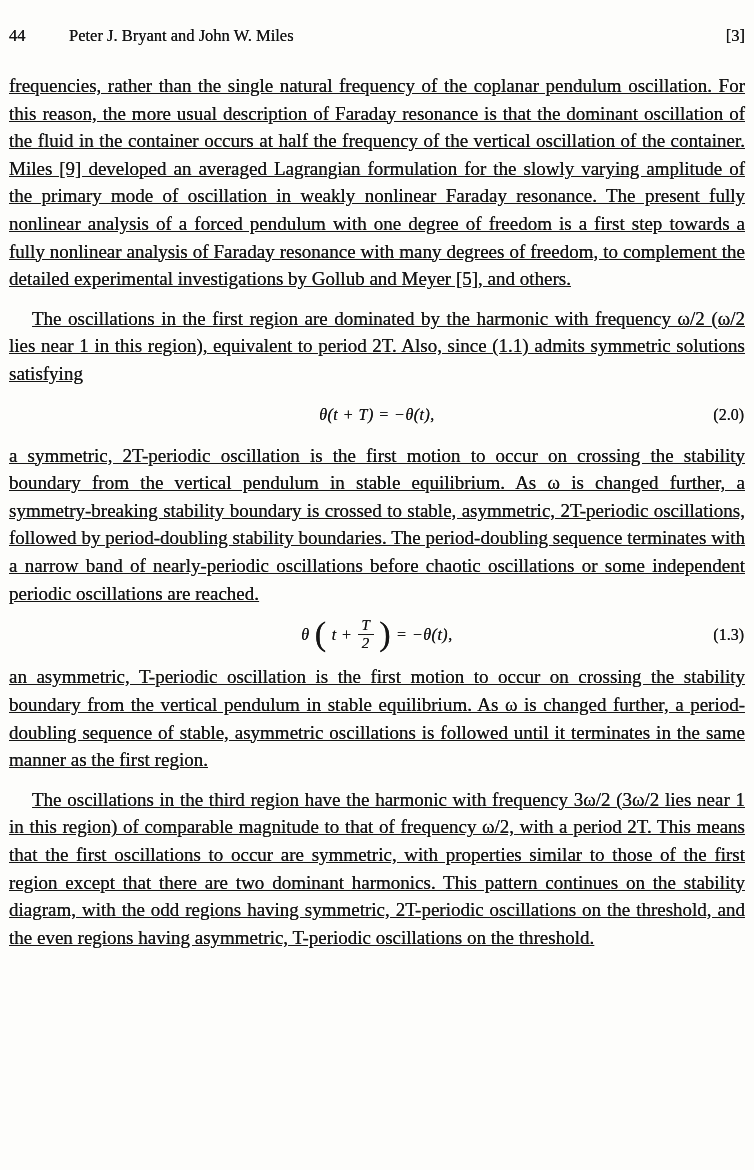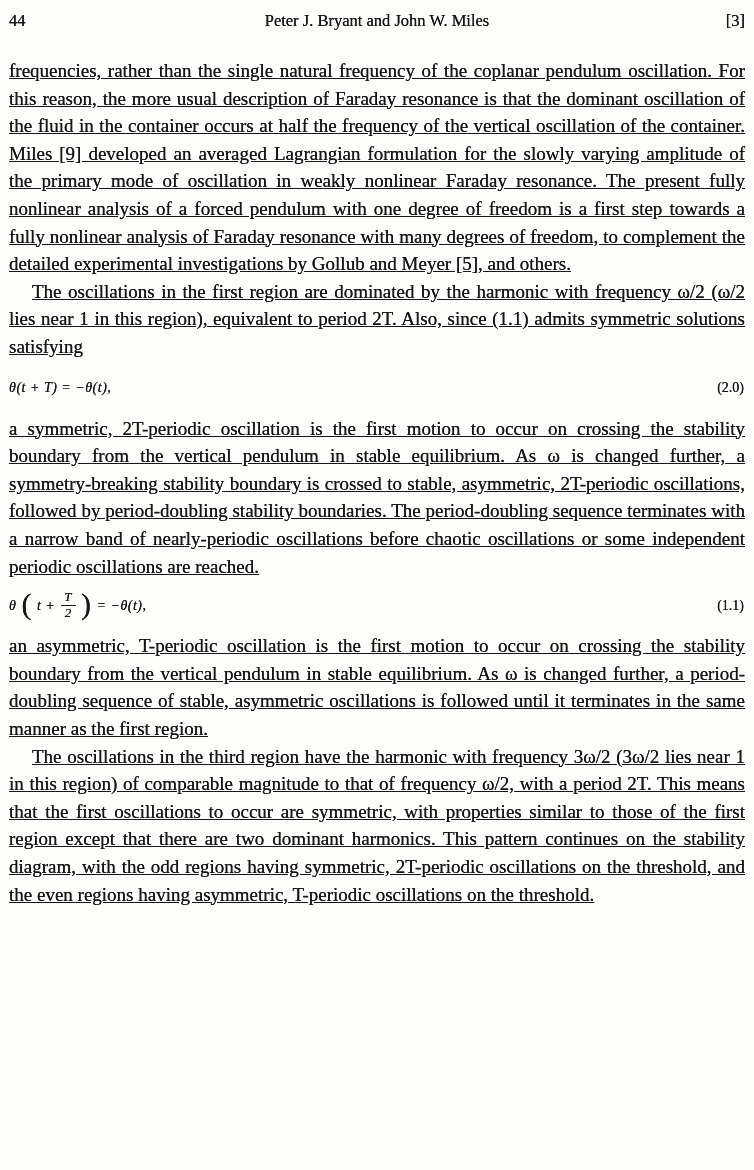--- a/index.html
+++ b/index.html
@@ -23,46 +23,48 @@
     
     text-shadow: 0 0 0.4px currentColor;
   }
 
   
   .running-head {
     display: flex;
     align-items: baseline;
     font-size: 16.5px;
     line-height: 20px;
-    margin-top: 2px;
+    margin-top: 17px;
   }
   .running-head .head-left  { min-width: 60px; text-align: left; }
-  .running-head .head-title { flex: 1; text-align: center; }
+  .running-head .head-title { flex: 1; }
   .running-head .head-right { min-width: 60px; text-align: right; }
 
   
   main.text-block {
     margin-top: 26px;
     font-size: 19px;
     line-height: 27.6px;
     text-align: justify;
   }
   p.para {
     margin: 0;
     text-decoration: underline;
   }
   p.para.indent {
     text-indent: 23px;
+    margin-top: 12px;
   }
 
   
   .equation {
     position: relative;
     margin: 13px 0 14px 0;
-    font-size: 14px;
+    text-align: center;
+    font-size: 16px;
     line-height: 27px;
   }
   .equation .eq-expr {
     font-style: italic;
     letter-spacing: 0.5px;
   }
   .equation .eq-num {
     position: absolute;
     right: 1px;
     top: 50%;
@@ -129,21 +131,21 @@
         <span>θ</span>
         <span class="big-paren">(</span>
         <span>t +</span>
         <span class="frac">
           <span class="frac-num">T</span>
           <span class="frac-den">2</span>
         </span>
         <span class="big-paren">)</span>
         <span>= −θ(t),</span>
       </span>
-      <span class="eq-num">(1.1)</span>
+      <span class="eq-num">(1.3)</span>
     </div>
 
     <p class="para">an asymmetric, T-periodic oscillation is the first motion to occur on crossing the stability boundary from the vertical pendulum in stable equilibrium. As ω is changed further, a period-doubling sequence of stable, asymmetric oscillations is followed until it terminates in the same manner as the first region.</p>
 
     <p class="para indent">The oscillations in the third region have the harmonic with frequency 3ω/2  (3ω/2 lies near 1 in this region) of comparable magnitude to that of frequency ω/2, with a period 2T.  This means that the first oscillations to occur are symmetric, with properties similar to those of the first region except that there are two dominant harmonics.  This pattern continues on the stability diagram, with the odd regions having symmetric, 2T-periodic oscillations on the threshold, and the even regions having asymmetric, T-periodic oscillations on the threshold.</p>
 
   </main>
 </div>
 
 </body></html>

